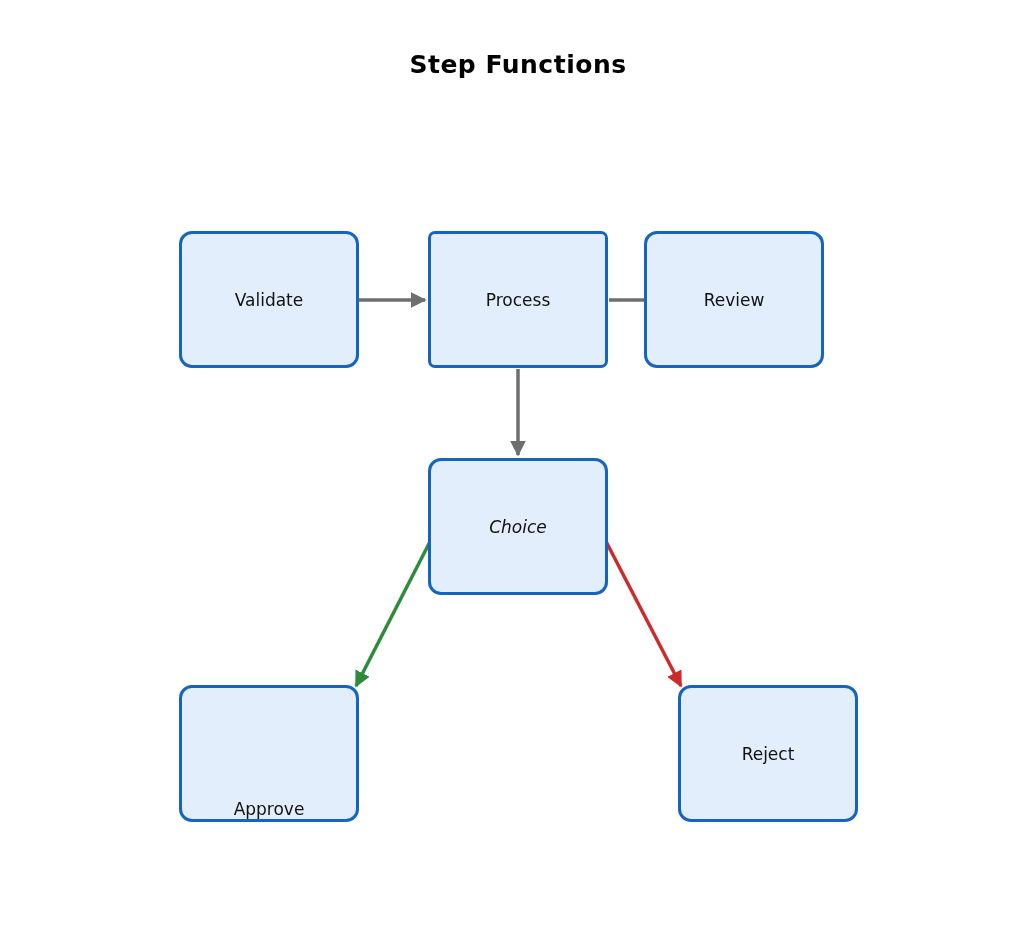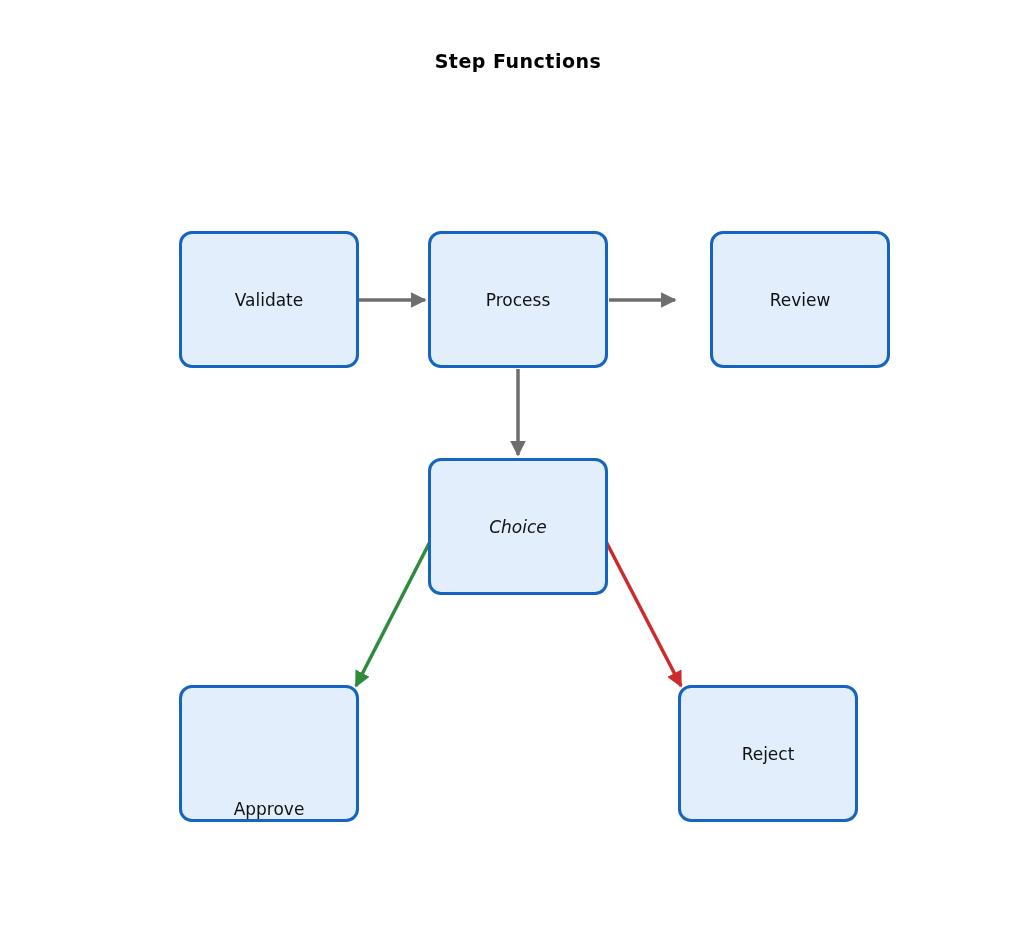--- a/index.html
+++ b/index.html
@@ -23,43 +23,43 @@
     height: 940px;
     background: var(--background);
     overflow: hidden;
   }
   .diagram-title {
     position: absolute;
     left: 0;
     top: 50px;
     width: 1036px;
     text-align: center;
-    font-size: 19px;
+    font-size: 25px;
     font-weight: bold;
     color: var(--title-color);
     letter-spacing: 0.5px;
   }
   .node {
     position: absolute;
     width: 180px;
     height: 137px;
     background: var(--node-fill);
     border: 3.5px solid var(--node-border);
     border-radius: 13px;
     display: flex;
     align-items: center;
     justify-content: center;
   }
   .node-label {
     font-size: 17px;
     color: var(--node-text);
   }
   .node-validate { left: 179px; top: 231px; }
-  .node-process  { left: 428px; top: 231px; }
-  .node-review   { left: 710px; top: 231px; }
+  .node-process  { left: 428px; top: 231px; border-radius: 7px; }
+  .node-review   { left: 644px; top: 231px; }
   .node-choice   { left: 428px; top: 458px; font-style: italic; }
   .node-approve  { left: 179px; top: 685px; align-items: flex-end; }
   .node-reject   { left: 678px; top: 685px; }
 
   .edges-layer {
     position: absolute;
     left: 0;
     top: 0;
     width: 1036px;
     height: 940px;

